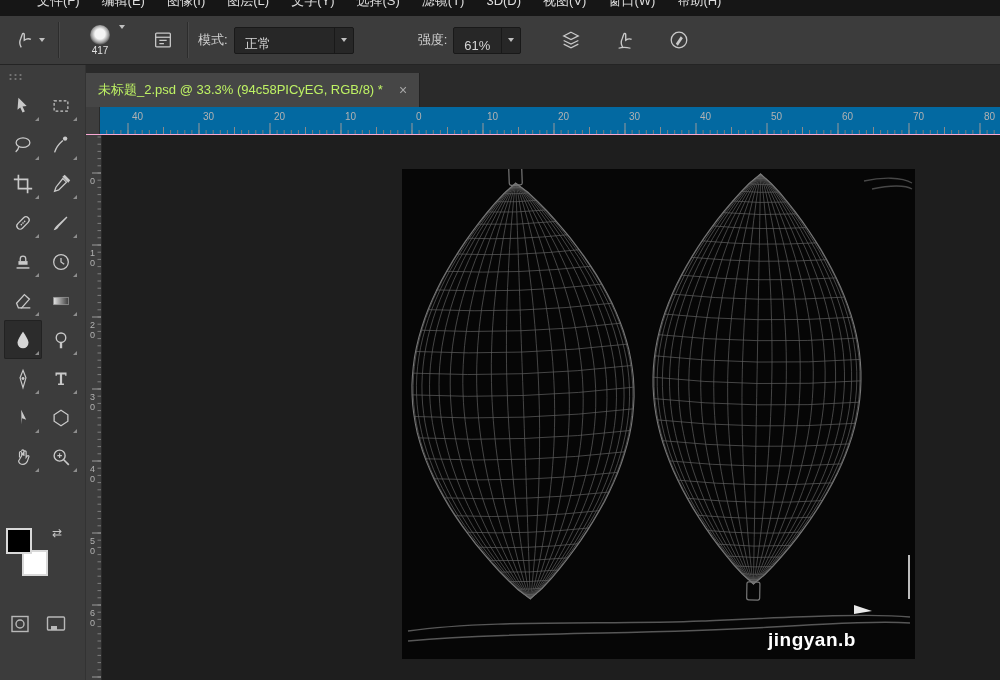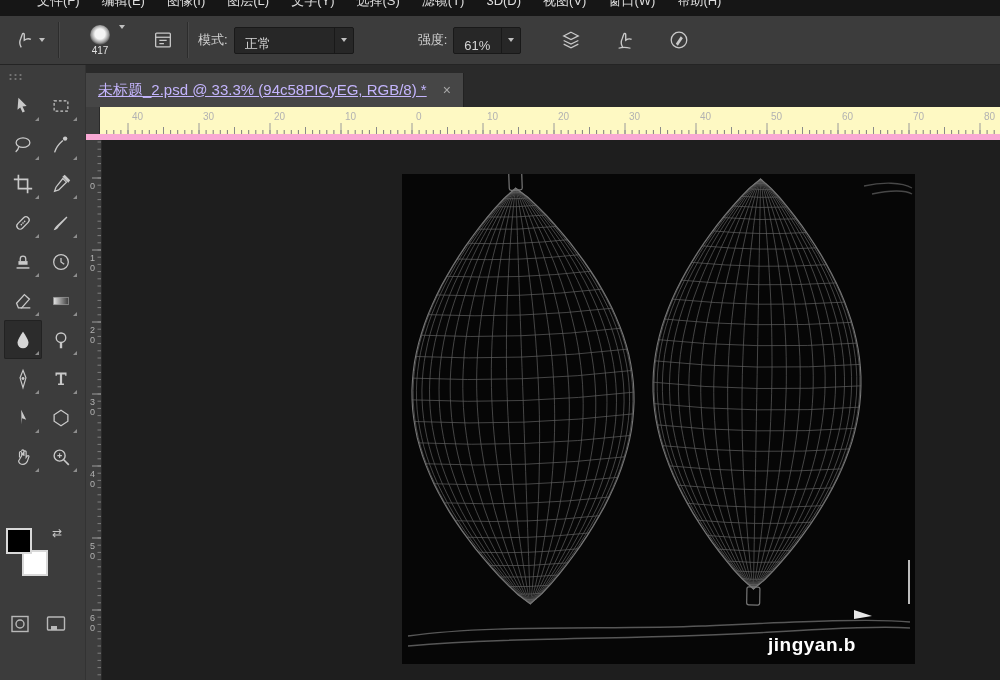--- a/index.html
+++ b/index.html
@@ -50,24 +50,24 @@
   .swatch.bg{left:16px;top:24px;z-index:1;}
   .swap{position:absolute;left:46px;top:0;color:#c5c5c5;font-size:12px;}
   .bottom-tools{display:flex;gap:12px;padding-left:8px;margin-top:28px;}
   .bottom-tools svg{width:24px;height:24px;}
 
   
   .main{flex:1;display:flex;flex-direction:column;min-width:0;}
 
   .tabstrip{height:42px;background:#2a2a2a;display:flex;align-items:flex-end;}
   .tab{height:34px;background:#464646;display:flex;align-items:center;padding:0 12px;gap:16px;border-right:1px solid #222;}
-  .tab-title{color:#c4b5fd;font-size:15px;white-space:nowrap;text-decoration:underline;}
+  .tab-title{color:#bef264;font-size:13px;white-space:nowrap;}
   .tab-close{color:#a8a8a8;font-size:14px;line-height:1;}
 
-  .ruler-row{display:flex;height:27px;background:#fef9c3;border-bottom:6px solid #f9a8d4;text-decoration:underline;}
+  .ruler-row{display:flex;height:27px;background:#0369a1;border-bottom:1px solid #f9a8d4;text-decoration:underline;}
   .ruler-corner{width:15px;background:#3e3e3e;border-right:1px solid #2a2a2a;}
   .ruler-h{flex:1;}
   .ruler-h svg,.ruler-v svg{display:block;}
 
   .content-row{flex:1;display:flex;min-height:0;}
   .ruler-v{width:15px;background:#3e3e3e;border-right:1px solid #2a2a2a;}
   .canvas-area{position:relative;flex:1;background:#1e1e1e;overflow:hidden;}
   .doc{position:absolute;left:300px;top:34px;width:513px;height:490px;overflow:hidden;}
   .doc svg{display:block;}
   .watermark{position:absolute;left:366px;top:460px;color:#ffffff;font-weight:bold;font-size:19px;letter-spacing:.5px;}

